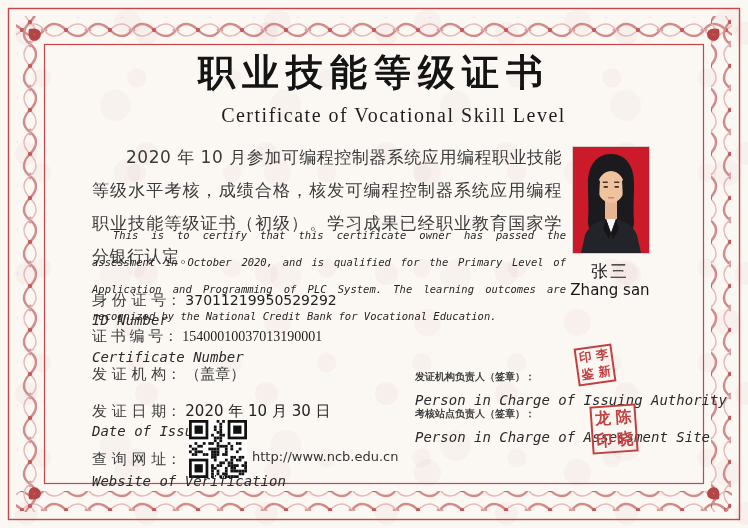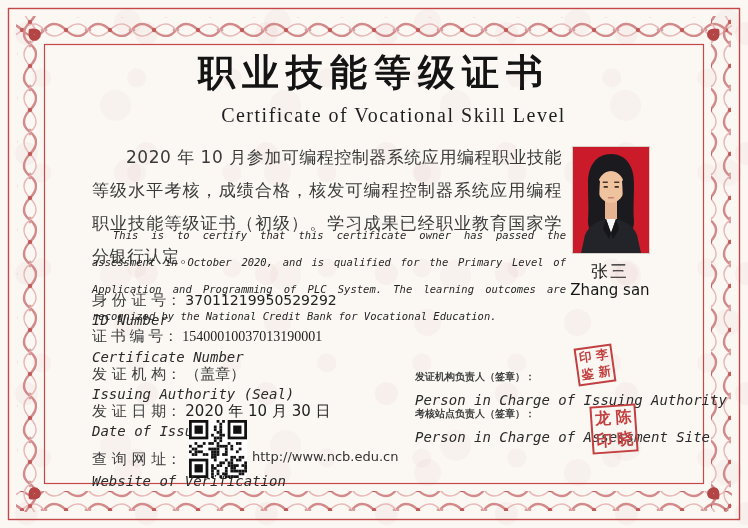--- a/index.html
+++ b/index.html
@@ -110,21 +110,20 @@
   <div class="abs fcap" style="left:92px;top:312px;">ID Number</div>
 
   <div class="abs frow" style="left:92px;top:327px;font-family:Liberation Serif, serif;">
     <span class="flabel">证 书 编 号：</span><span class="fvalue">15400010037013190001</span>
   </div>
   <div class="abs fcap" style="left:92px;top:349px;">Certificate Number</div>
 
   <div class="abs frow" style="left:92px;top:364px;">
     <span class="flabel">发 证 机 构：</span><span class="fvalue" style="font-size:15px;color:#3d3d3d;">（盖章）</span>
   </div>
-  <div class="abs fcap" style="left:92px;top:386px;">Issuing Authority (Seal)</div>
 
   <div class="abs frow" style="left:92px;top:401px;">
     <span class="flabel">发 证 日 期：</span><span class="fvalue" style="font-size:15px;">2020 年 10 月 30 日</span>
   </div>
   <div class="abs fcap" style="left:92px;top:423px;">Date of Issue</div>
 
   <div class="abs frow" style="left:92px;top:449px;">
     <span class="flabel">查 询 网 址：</span>
   </div>
   <div class="abs qr">

